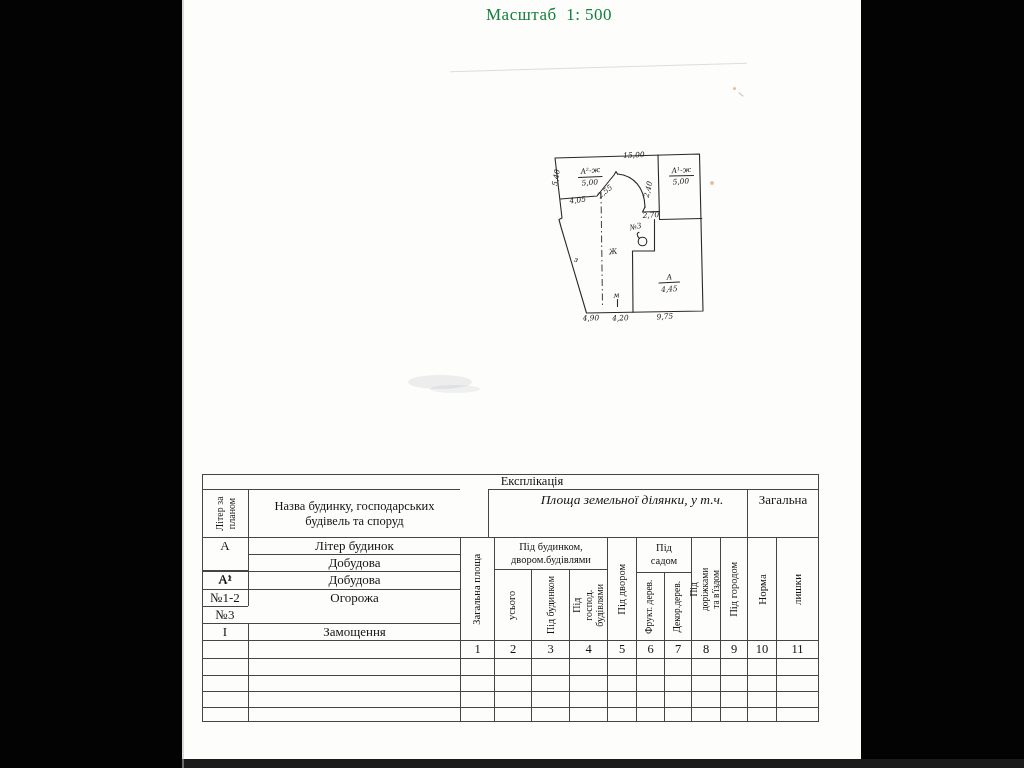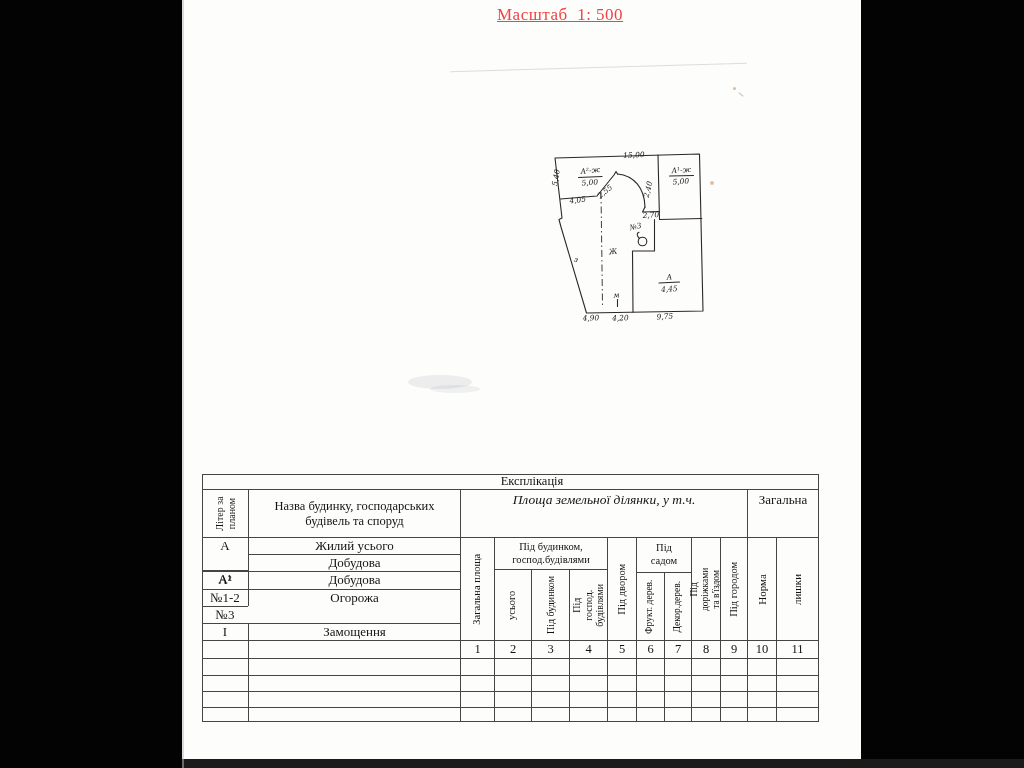--- a/index.html
+++ b/index.html
@@ -3,32 +3,32 @@
 <meta charset="utf-8">
 <style>
   html,body{margin:0;padding:0;background:#000;}
   .screen{position:relative;width:1024px;height:768px;background:#fdfdfc;overflow:hidden;
           font-family:"Liberation Serif",serif;--ln:#454545;}
   .bar{position:absolute;background:#030303;}
   .bar-left{left:0;top:0;width:182px;height:768px;}
   .bar-right{left:861px;top:0;width:163px;height:768px;}
   .bar-bottom{left:182px;top:759px;width:842px;height:9px;background:#1b1b1b;}
   .edge-shade{position:absolute;left:182px;top:0;width:2px;height:768px;background:#b9b9b9;opacity:.5;}
-  .doc-title{position:absolute;left:497px;top:5px;font:17px "Liberation Serif",serif;
-             color:#ef4444;letter-spacing:.5px;white-space:pre;text-decoration:underline;}
+  .doc-title{position:absolute;left:486px;top:5px;font:17px "Liberation Serif",serif;
+             color:#15803d;letter-spacing:.5px;white-space:pre;}
   
   .tbl{position:absolute;left:202px;top:474px;width:617px;height:248px;}
   .c{position:absolute;box-sizing:border-box;border-left:1px solid var(--ln);
      border-top:1px solid var(--ln);display:flex;align-items:center;justify-content:center;
      color:#131313;text-align:center;}
   .nl{border-left:none!important;} .nt{border-top:none!important;}
   .topal{align-items:flex-start;padding-top:3px;}
   .f-ttl{font:12.5px/1 "Liberation Serif",serif;}
   .f-h1{font:12.5px/1.2 "Liberation Serif",serif;}
-  .f-it{font:italic 13.5px/1.1 "Liberation Serif",serif;}
+  .f-it{font:italic 13.5px/1.1 "Liberation Serif",serif;margin-left:28px;}
   .f-note{font:13px/1.1 "Liberation Serif",serif;}
   .f-body{font:13px/1.1 "Liberation Serif",serif;}
   .f-num{font:12.5px/1 "Liberation Serif",serif;}
   .f-gh{font:10.5px/1.2 "Liberation Serif",serif;}
   .vt{transform:rotate(-90deg);white-space:nowrap;font:10.5px/1 "Liberation Serif",serif;}
   .vt2{transform:rotate(-90deg);text-align:center;font:10px/1.15 "Liberation Serif",serif;}
   .vl{position:absolute;width:1px;background:var(--ln);}
   .hl{position:absolute;height:1px;background:var(--ln);}
   
   .plan{position:absolute;left:548px;top:148px;}
@@ -113,21 +113,21 @@
     <div class="c nl" style="left:0;top:15px;width:46px;height:48px;">
       <div class="vt2" style="width:48px;">Літер за планом</div>
     </div>
     <div class="c f-h1" style="left:46px;top:15px;width:212px;height:48px;padding:0 18px;">Назва будинку, господарських будівель та споруд</div>
     <div class="c f-it topal" style="left:258px;top:15px;width:287px;height:48px;">Площа земельної ділянки, у т.ч.</div>
     <div class="c f-note topal" style="left:545px;top:15px;width:71px;height:48px;">Загальна</div>
 
     <div class="c" style="left:258px;top:63px;width:34px;height:103px;">
       <div class="vt">Загальна площа</div>
     </div>
-    <div class="c f-gh" style="left:292px;top:63px;width:113px;height:32px;padding:0 6px;">Під будинком, господ.будівлями</div>
+    <div class="c f-gh" style="left:292px;top:63px;width:113px;height:32px;padding:0 6px;">Під будинком, двором.будівлями</div>
     <div class="c" style="left:292px;top:95px;width:37px;height:71px;">
       <div class="vt">усього</div>
     </div>
     <div class="c" style="left:329px;top:95px;width:38px;height:71px;">
       <div class="vt" style="font-size:10px;">Під будинком</div>
     </div>
     <div class="c" style="left:367px;top:95px;width:38px;height:71px;">
       <div class="vt2" style="width:70px;">Під господ. будівлями</div>
     </div>
     <div class="c" style="left:405px;top:63px;width:29px;height:103px;">
@@ -147,21 +147,21 @@
       <div class="vt">Під городом</div>
     </div>
     <div class="c" style="left:545px;top:63px;width:29px;height:103px;">
       <div class="vt" style="font-size:11px;">Норма</div>
     </div>
     <div class="c" style="left:574px;top:63px;width:42px;height:103px;">
       <div class="vt" style="font-size:11px;">лишки</div>
     </div>
 
     <div class="c nl f-body" style="left:0;top:63px;width:46px;height:17px;">А</div>
-    <div class="c f-body" style="left:46px;top:63px;width:212px;height:17px;">Жилий усього</div>
+    <div class="c f-body" style="left:46px;top:63px;width:212px;height:17px;">Літер будинок</div>
     <div class="c nl f-body" style="left:0;top:96px;width:46px;height:17px;">А¹</div>
     <div class="c f-body" style="left:46px;top:80px;width:212px;height:17px;">Добудова</div>
     <div class="c nl f-body" style="left:0;top:97px;width:46px;height:18px;">А²</div>
     <div class="c f-body" style="left:46px;top:97px;width:212px;height:18px;">Добудова</div>
     <div class="c nl f-body" style="left:0;top:115px;width:46px;height:17px;">№1-2</div>
     <div class="c f-body" style="left:46px;top:115px;width:212px;height:17px;">Огорожа</div>
     <div class="c nl f-body" style="left:0;top:132px;width:46px;height:17px;">№3</div>
     <div class="c nl f-body" style="left:0;top:149px;width:46px;height:17px;">І</div>
     <div class="c f-body" style="left:46px;top:149px;width:212px;height:17px;">Замощення</div>
 

